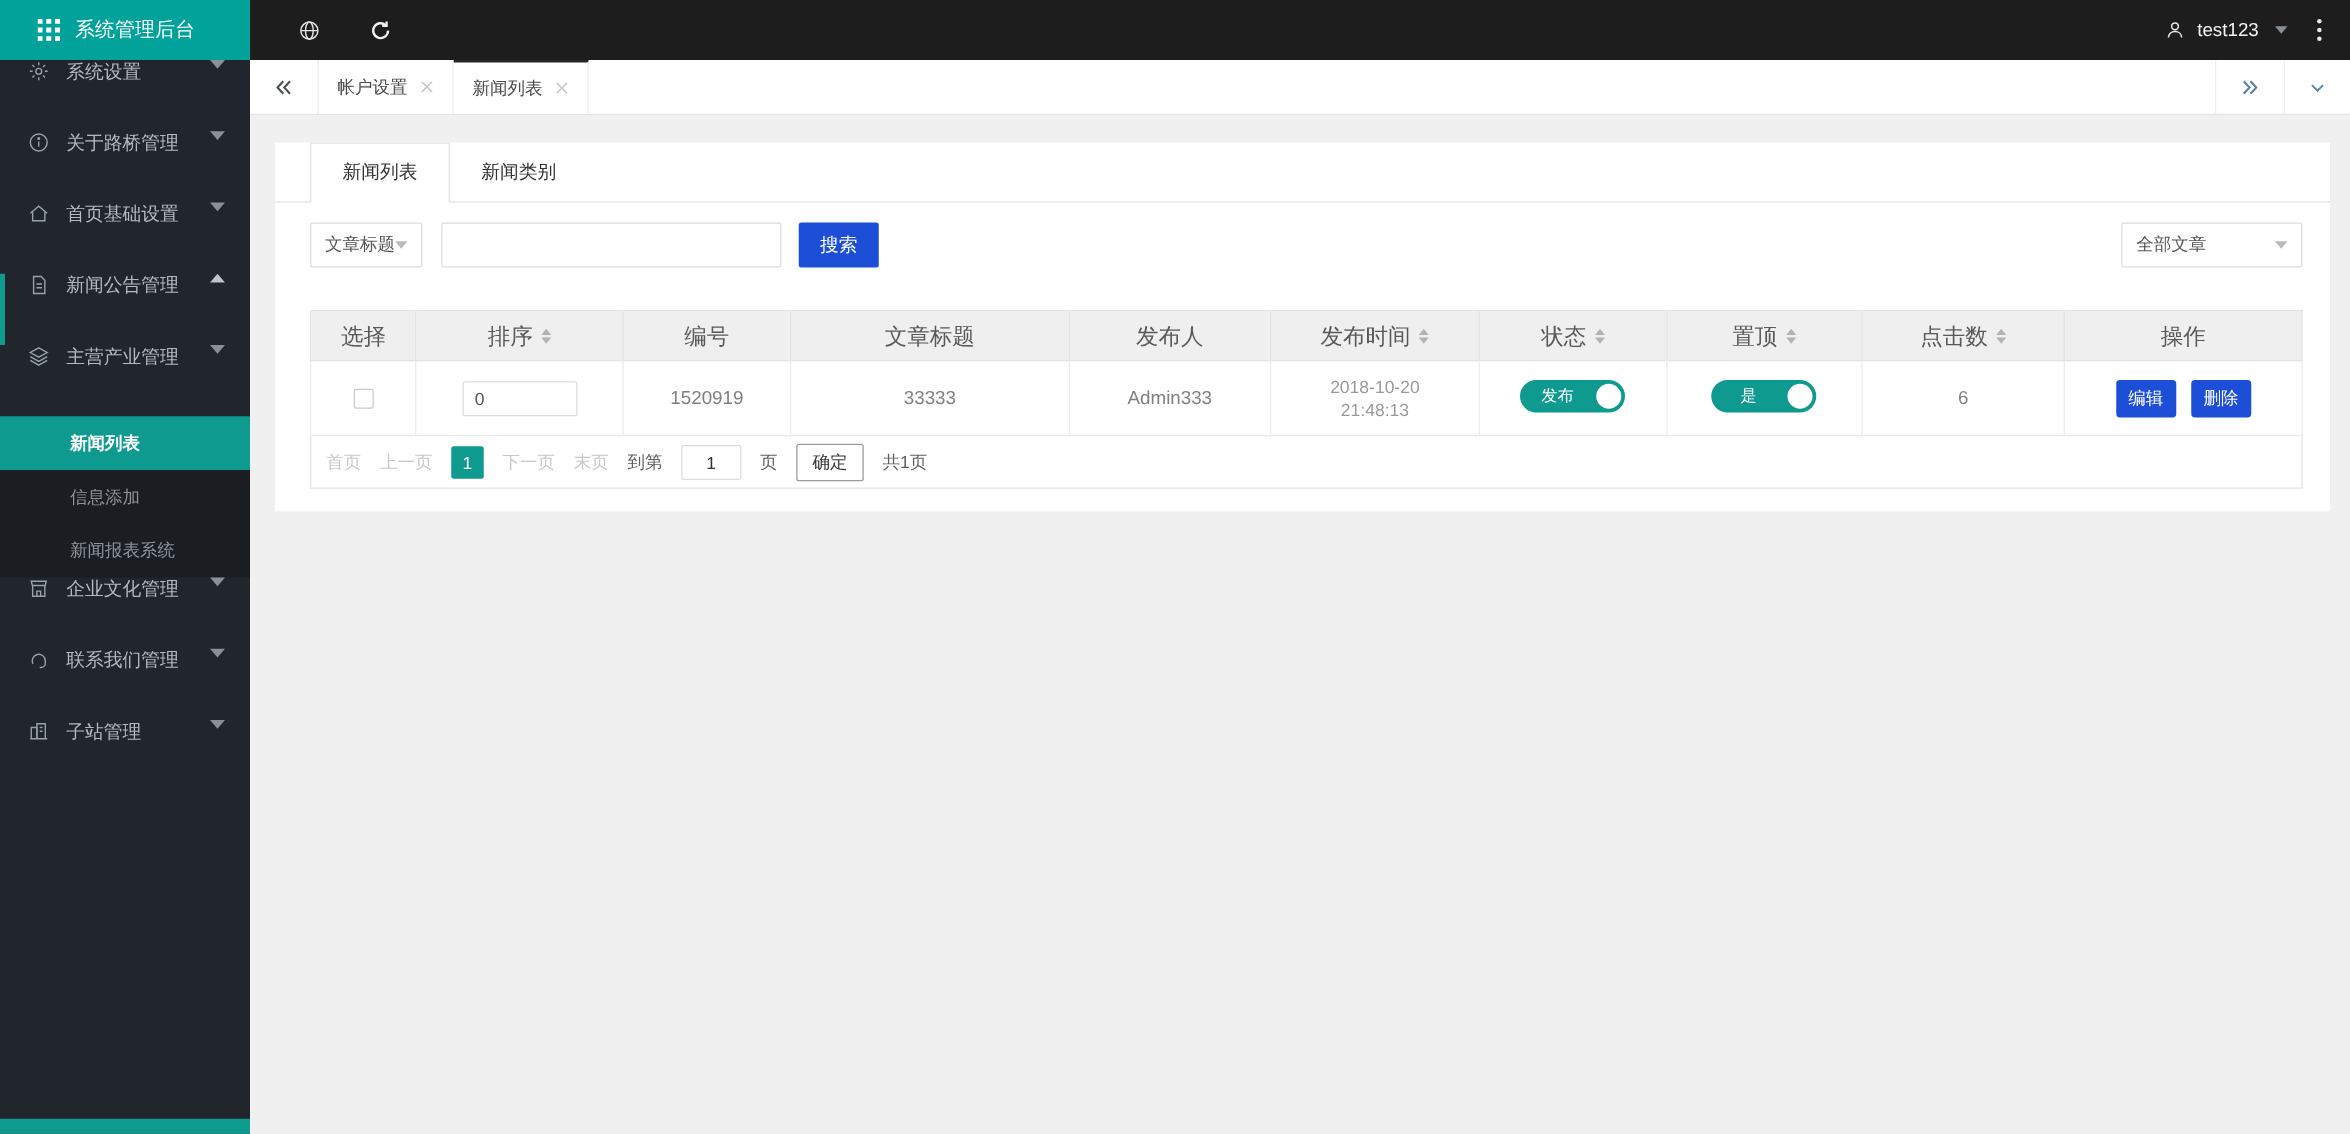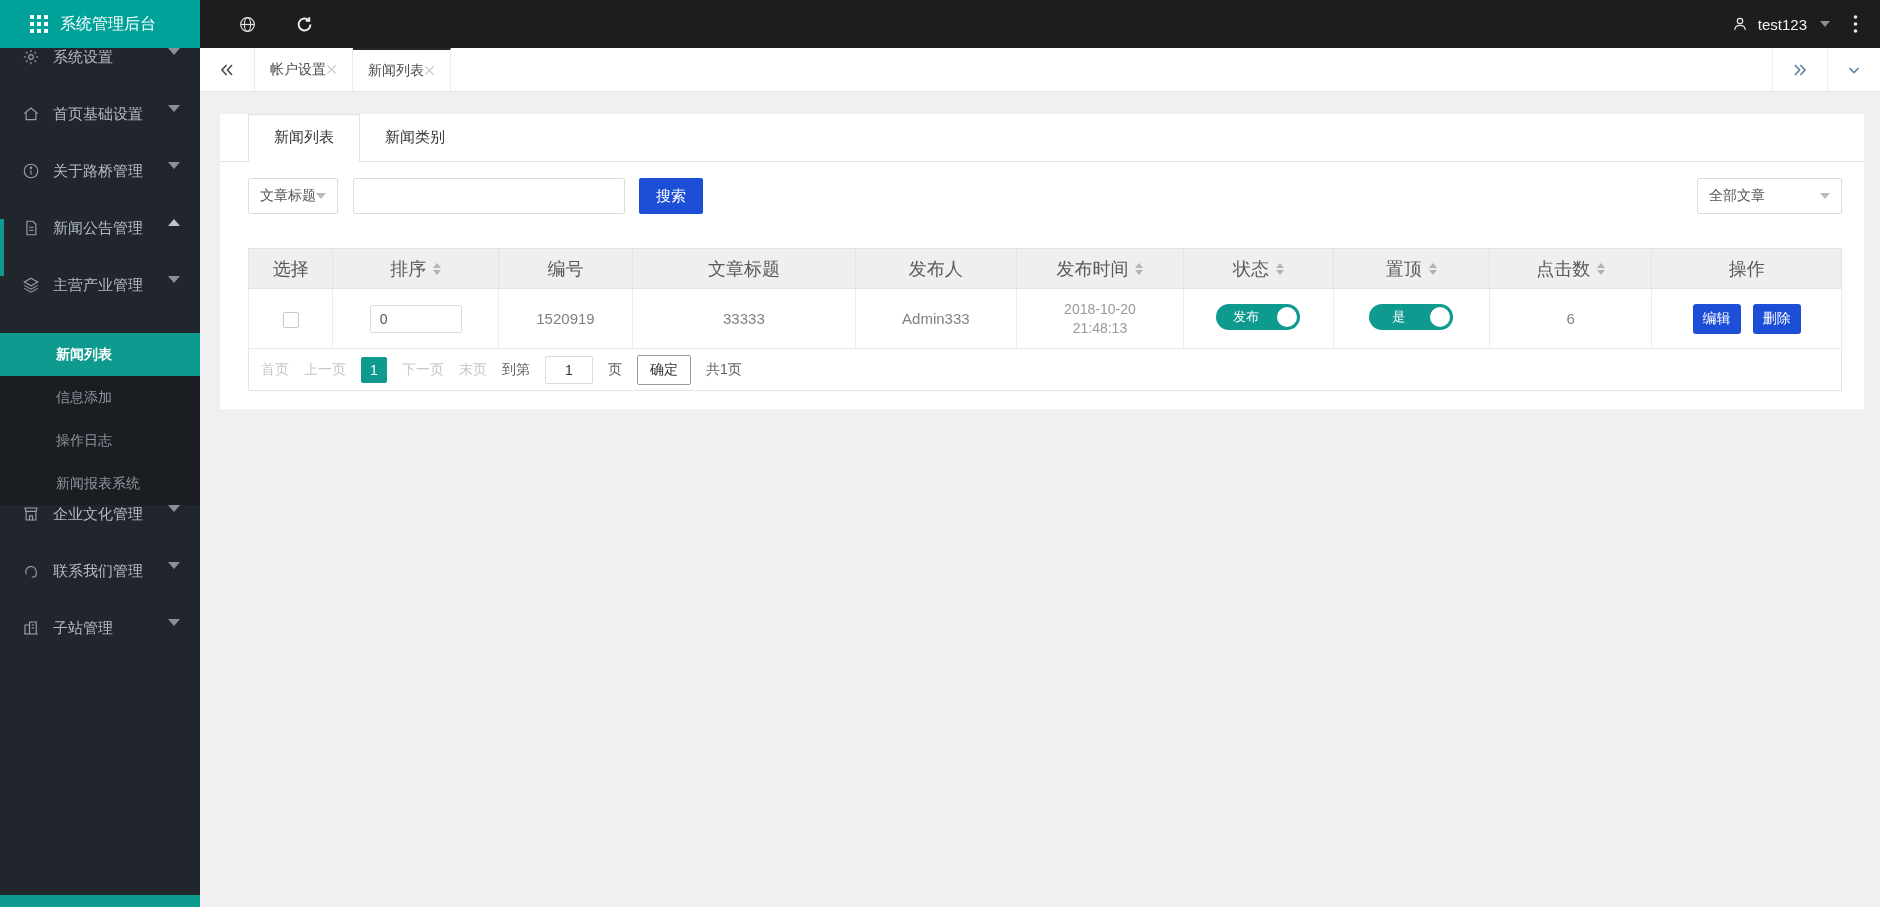--- a/index.html
+++ b/index.html
@@ -22,21 +22,21 @@
   .snav-item.expanded { border-left:4px solid #0e9a8e; padding-left:18px; }
   .snav-item.expanded .chev { border-top:none; border-bottom:7px solid #bdc4ca; }
   .submenu { background:#1a1e23; }
   .submenu .sub-item { height:43px; display:flex; align-items:center; padding-left:56px; color:#8d949b; font-size:14px; cursor:pointer; }
   .submenu .sub-item.active { background:#0e9a8e; color:#fff; font-weight:bold; }
   .sidebar-foot { position:absolute; bottom:0; left:0; width:200px; height:12px; background:#0e9a8e; }
 
   
   .tabbar { position:absolute; top:48px; left:200px; right:0; height:44px; background:#fff; border-bottom:1px solid #e4e4e4; display:flex; align-items:stretch; z-index:10; }
   .tab-scroll { display:flex; align-items:center; padding:0 17px; cursor:pointer; }
-  .wtab { display:flex; align-items:center; padding:0 15px; border-left:1px solid #ececec; border-right:1px solid #ececec; font-size:14px; color:#4a4a4a; cursor:pointer; background:#fff; }
+  .wtab { display:flex; align-items:center; gap:10px; padding:0 15px; border-left:1px solid #ececec; border-right:1px solid #ececec; font-size:14px; color:#4a4a4a; cursor:pointer; background:#fff; }
   .wtab + .wtab { border-left:none; }
   .wtab.active { border-top:2px solid #262626; }
   .tabbar-right { margin-left:auto; display:flex; align-items:stretch; }
   .tabbar-right .tbtn { display:flex; align-items:center; padding:0 17px; border-left:1px solid #f0f0f0; cursor:pointer; }
 
   
   .main { position:absolute; top:92px; left:200px; right:0; bottom:0; background:#f0f0f0; }
   .card { margin:22px 16px 0 20px; background:#fff; padding-bottom:18px; }
   .inner-tabs { border-bottom:1px solid #e2e2e2; padding-left:28px; height:48px; display:flex; align-items:flex-end; }
   .itab { padding:13px 25px 14px; font-size:15px; color:#333; cursor:pointer; }
@@ -140,36 +140,36 @@
           <circle cx="12" cy="12" r="3.1"></circle>
           <path d="M12 2.5v3M12 18.5v3M2.5 12h3M18.5 12h3M5.3 5.3l2.1 2.1M16.6 16.6l2.1 2.1M18.7 5.3l-2.1 2.1M7.4 16.6l-2.1 2.1"></path>
         </svg>
       </span>
     <span>系统设置</span>
     <span class="chev"></span>
   </div>
   <div class="snav-item">
     <span class="micon">
         <svg width="18" height="18" viewBox="0 0 24 24" fill="none" stroke="currentColor" stroke-width="1.5">
-          <path d="M3 11.5L12 4l9 7.5"></path>
-          <path d="M5.5 10v9.5h13V10"></path>
-        </svg>
-      </span>
-    <span>首页基础设置</span>
-    <span class="chev"></span>
-  </div>
-  <div class="snav-item">
-    <span class="micon">
-        <svg width="18" height="18" viewBox="0 0 24 24" fill="none" stroke="currentColor" stroke-width="1.5">
           <circle cx="12" cy="12" r="9"></circle>
           <path d="M12 11v5.5"></path>
           <circle cx="12" cy="7.8" r="0.9" fill="currentColor"></circle>
         </svg>
       </span>
     <span>关于路桥管理</span>
+    <span class="chev"></span>
+  </div>
+  <div class="snav-item">
+    <span class="micon">
+        <svg width="18" height="18" viewBox="0 0 24 24" fill="none" stroke="currentColor" stroke-width="1.5">
+          <path d="M3 11.5L12 4l9 7.5"></path>
+          <path d="M5.5 10v9.5h13V10"></path>
+        </svg>
+      </span>
+    <span>首页基础设置</span>
     <span class="chev"></span>
   </div>
   <div class="snav-item expanded">
     <span class="micon">
         <svg width="18" height="18" viewBox="0 0 24 24" fill="none" stroke="currentColor" stroke-width="1.5">
           <path d="M6.5 3h8l4 4v14h-12z"></path>
           <path d="M9.5 11h6M9.5 15h6"></path>
         </svg>
       </span>
     <span>新闻公告管理</span>
@@ -185,23 +185,20 @@
       </span>
     <span>主营产业管理</span>
     <span class="chev"></span>
   </div>
   <div class="submenu">
     <div class="sub-item active">
         <span>新闻列表</span>
       </div>
     <div class="sub-item">
         <span>信息添加</span>
-      </div>
-    <div class="sub-item">
-        <span>操作日志</span>
       </div>
     <div class="sub-item">
         <span>新闻报表系统</span>
       </div>
   </div>
   <div class="snav-item">
     <span class="micon">
         <svg width="18" height="18" viewBox="0 0 24 24" fill="none" stroke="currentColor" stroke-width="1.5">
           <path d="M4 4h16l-1.2 4.5H5.2z"></path>
           <path d="M5.5 8.5V20h13V8.5"></path>

